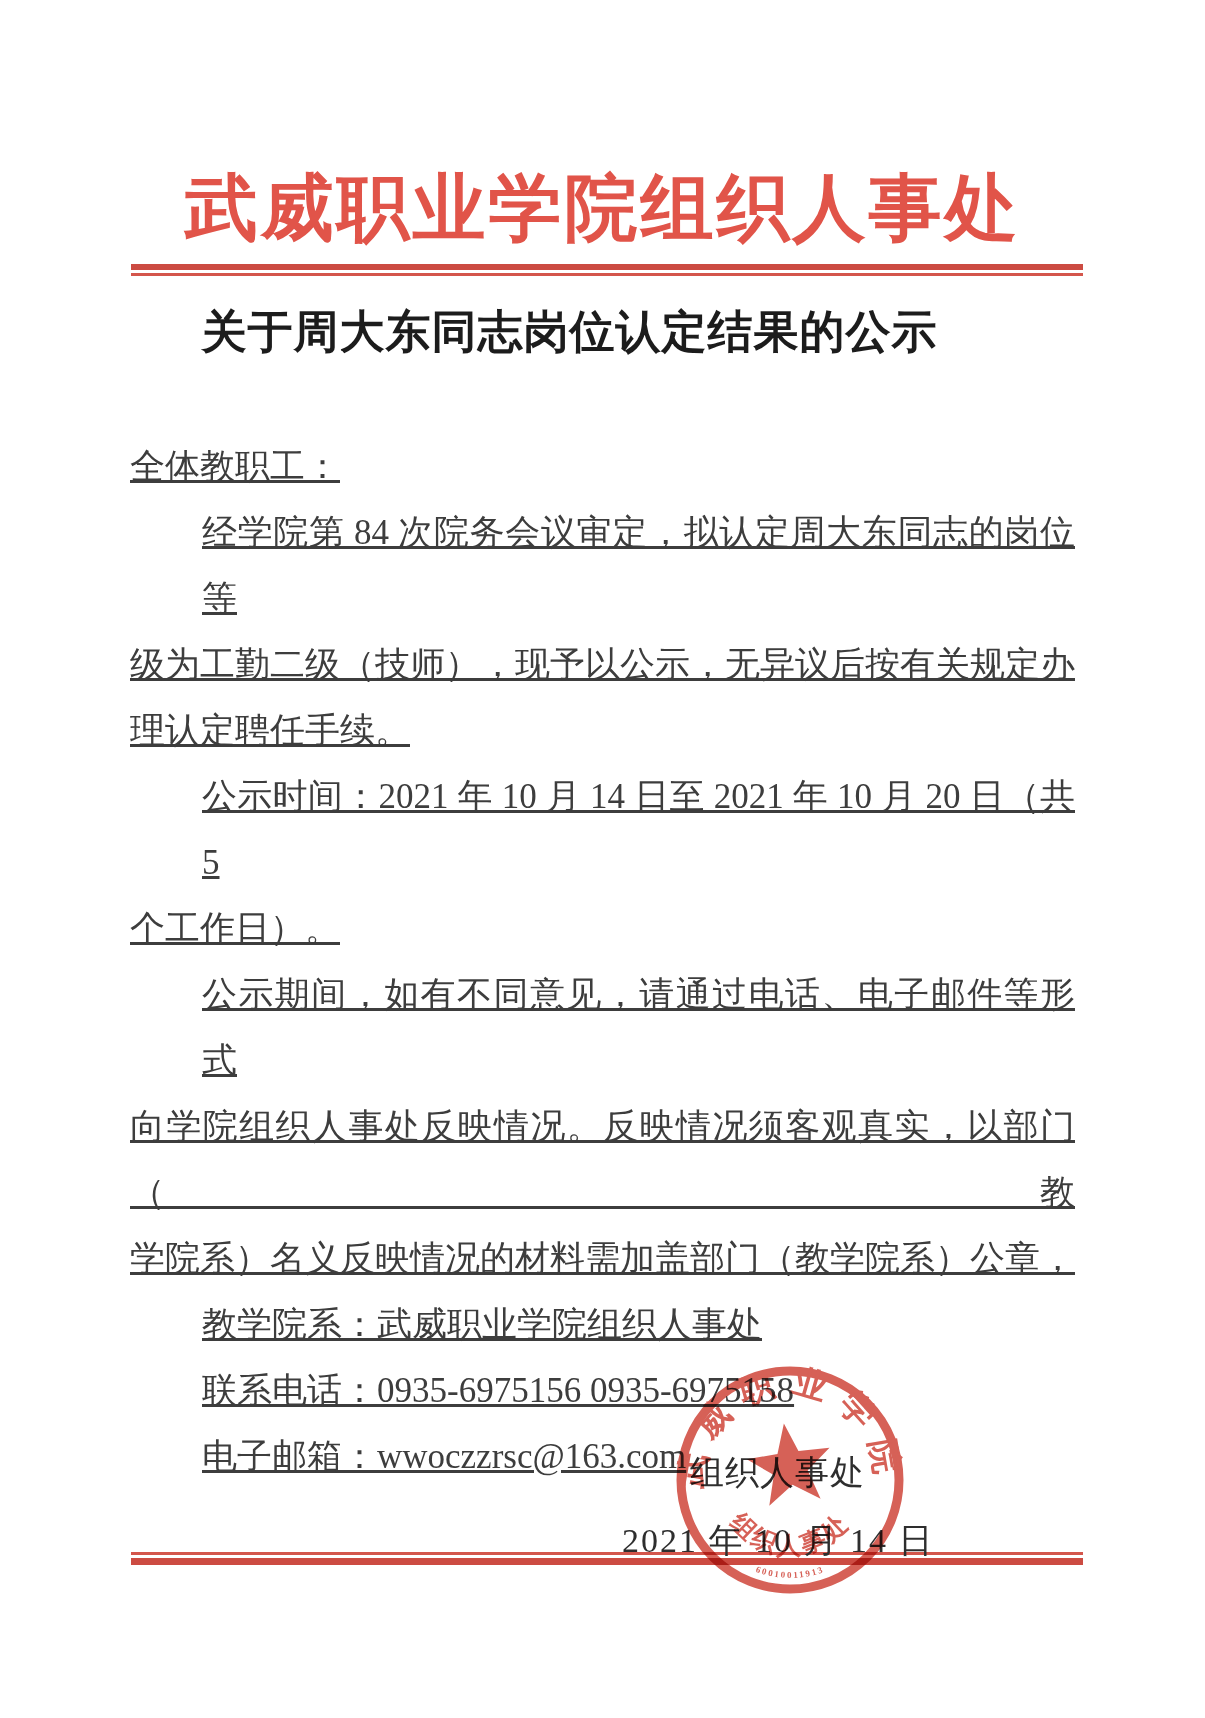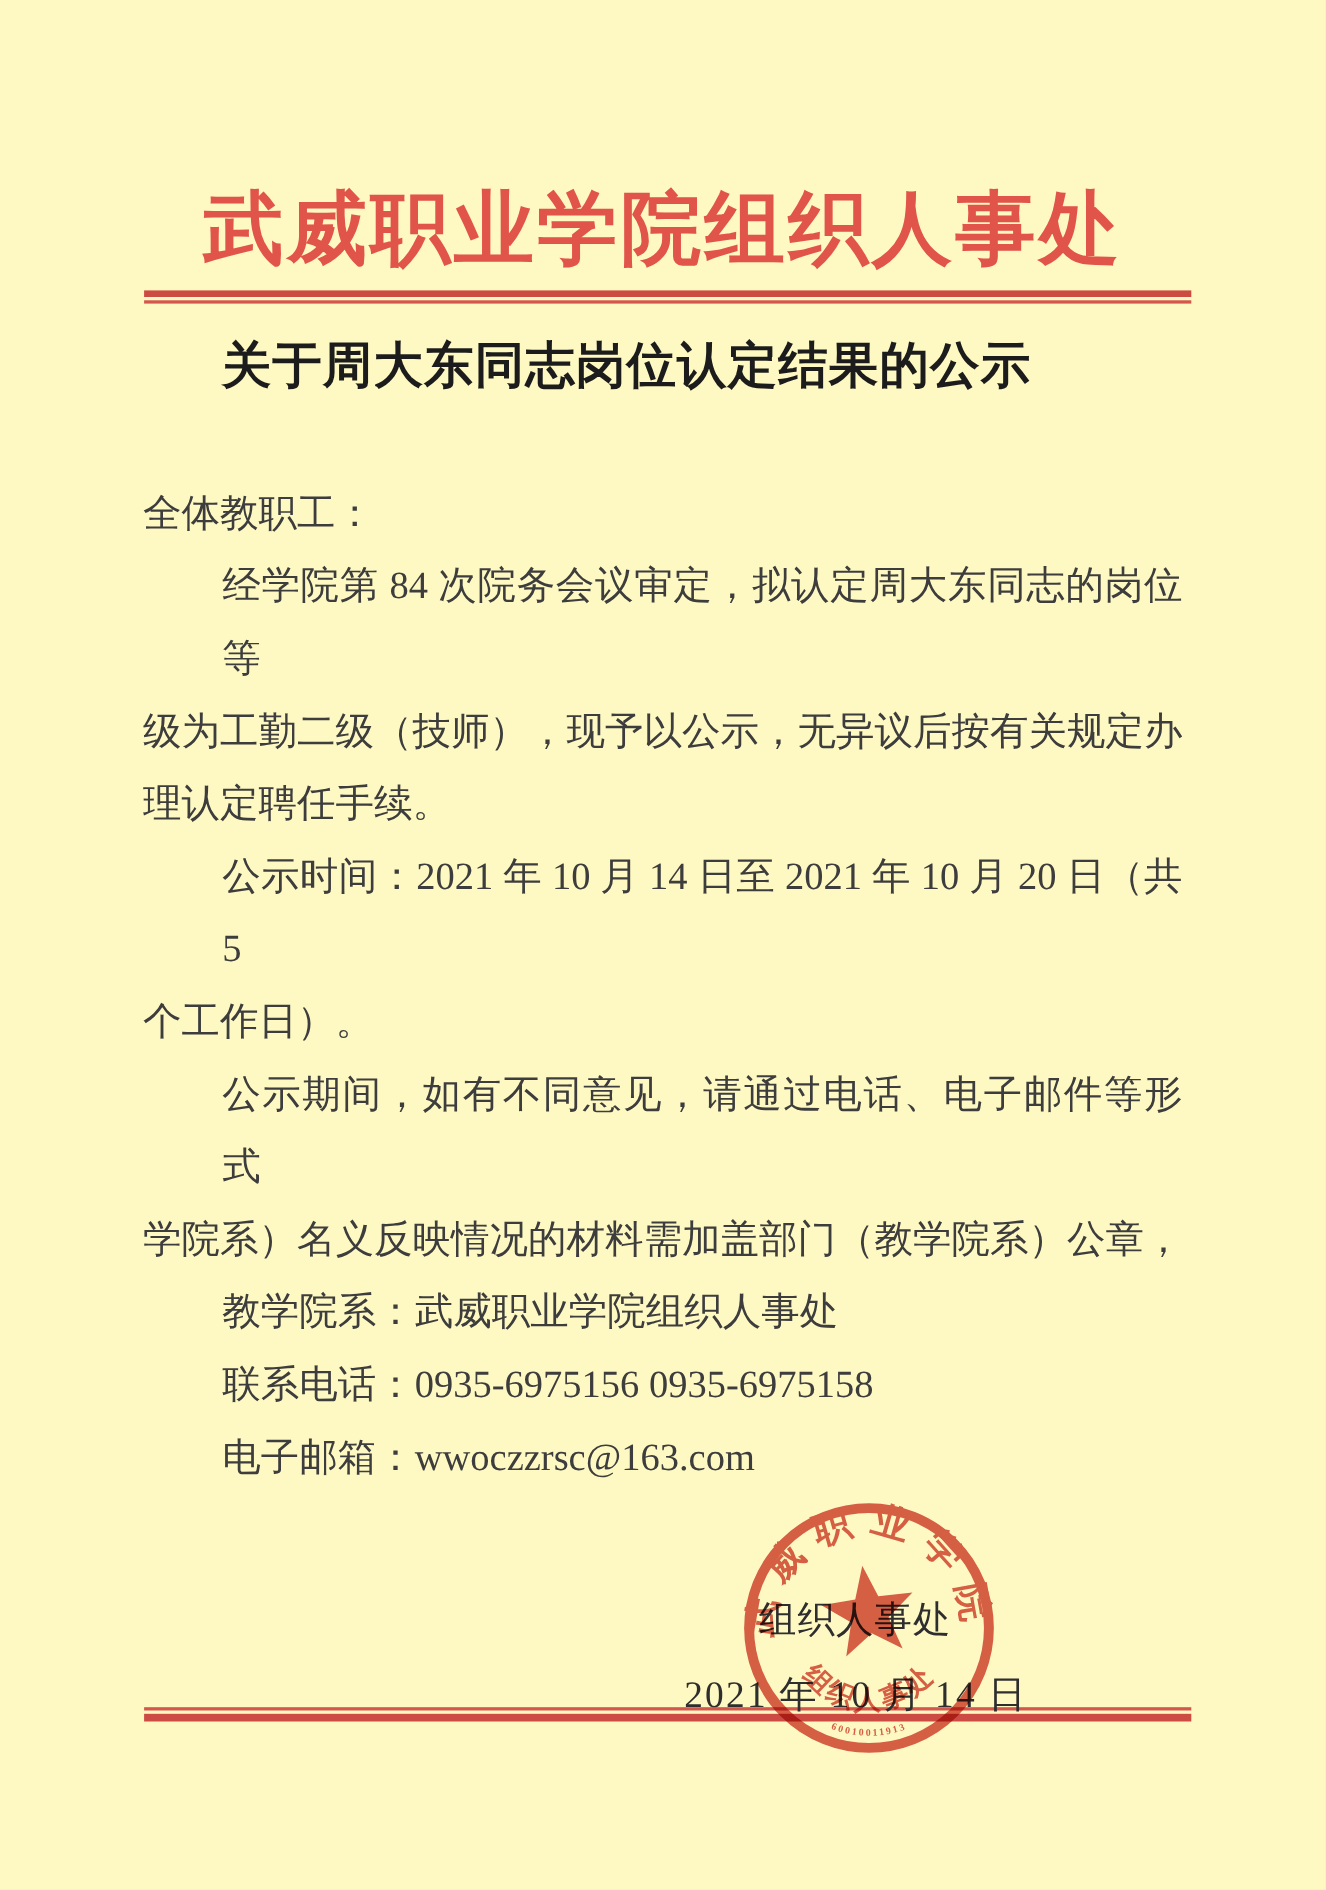--- a/index.html
+++ b/index.html
@@ -1,19 +1,19 @@
 <!DOCTYPE html>
 <html><head>
 <meta charset="utf-8">
 <style>
   html,body{margin:0;padding:0;background:#e8e8e8;}
   .page{
     position:relative;
     width:1205px;height:1718px;
-    background:#fef9c3;
+    background:#ffffff;
     overflow:hidden;
     font-family:"Liberation Serif","DejaVu Serif",serif;
   }
   
   .org-header{
     position:absolute;
     left:0;top:160px;width:1205px;
     text-align:center;
     font-size:73px;
     font-weight:bold;
@@ -38,21 +38,21 @@
     white-space:nowrap;
   }
   
   .body-block{
     position:absolute;
     left:130px;top:434px;width:945px;
     font-size:35px;
     line-height:66px;
     color:#3d3d3d;
   }
-  .line{white-space:nowrap;}
+  .line{white-space:nowrap;text-decoration:underline;}
   .line.indent{padding-left:72px;}
   .line.justify{
     white-space:normal;
     text-align:justify;
     text-align-last:justify;
   }
   
   .sign-dept{
     position:absolute;
     left:690px;top:1450px;
@@ -99,20 +99,21 @@
   <div class="doc-title">关于周大东同志岗位认定结果的公示</div>
 
   <div class="body-block">
     <div class="line">全体教职工：</div>
     <div class="line indent justify">经学院第 84 次院务会议审定，拟认定周大东同志的岗位等</div>
     <div class="line justify">级为工勤二级（技师），现予以公示，无异议后按有关规定办</div>
     <div class="line">理认定聘任手续。</div>
     <div class="line indent justify">公示时间：2021 年 10 月 14 日至 2021 年 10 月 20 日（共 5</div>
     <div class="line">个工作日）。</div>
     <div class="line indent justify">公示期间，如有不同意见，请通过电话、电子邮件等形式</div>
+    <div class="line justify">向学院组织人事处反映情况。反映情况须客观真实，以部门（教</div>
     <div class="line justify">学院系）名义反映情况的材料需加盖部门（教学院系）公章，</div>
     <div class="line indent">教学院系：武威职业学院组织人事处</div>
     <div class="line indent">联系电话：0935-6975156  0935-6975158</div>
     <div class="line indent">电子邮箱：wwoczzrsc@163.com</div>
   </div>
 
   <div class="sign-dept">组织人事处</div>
   <div class="sign-date">2021 年 10 月 14 日</div>
 
   <div class="rule rule-bot-thin"></div>

